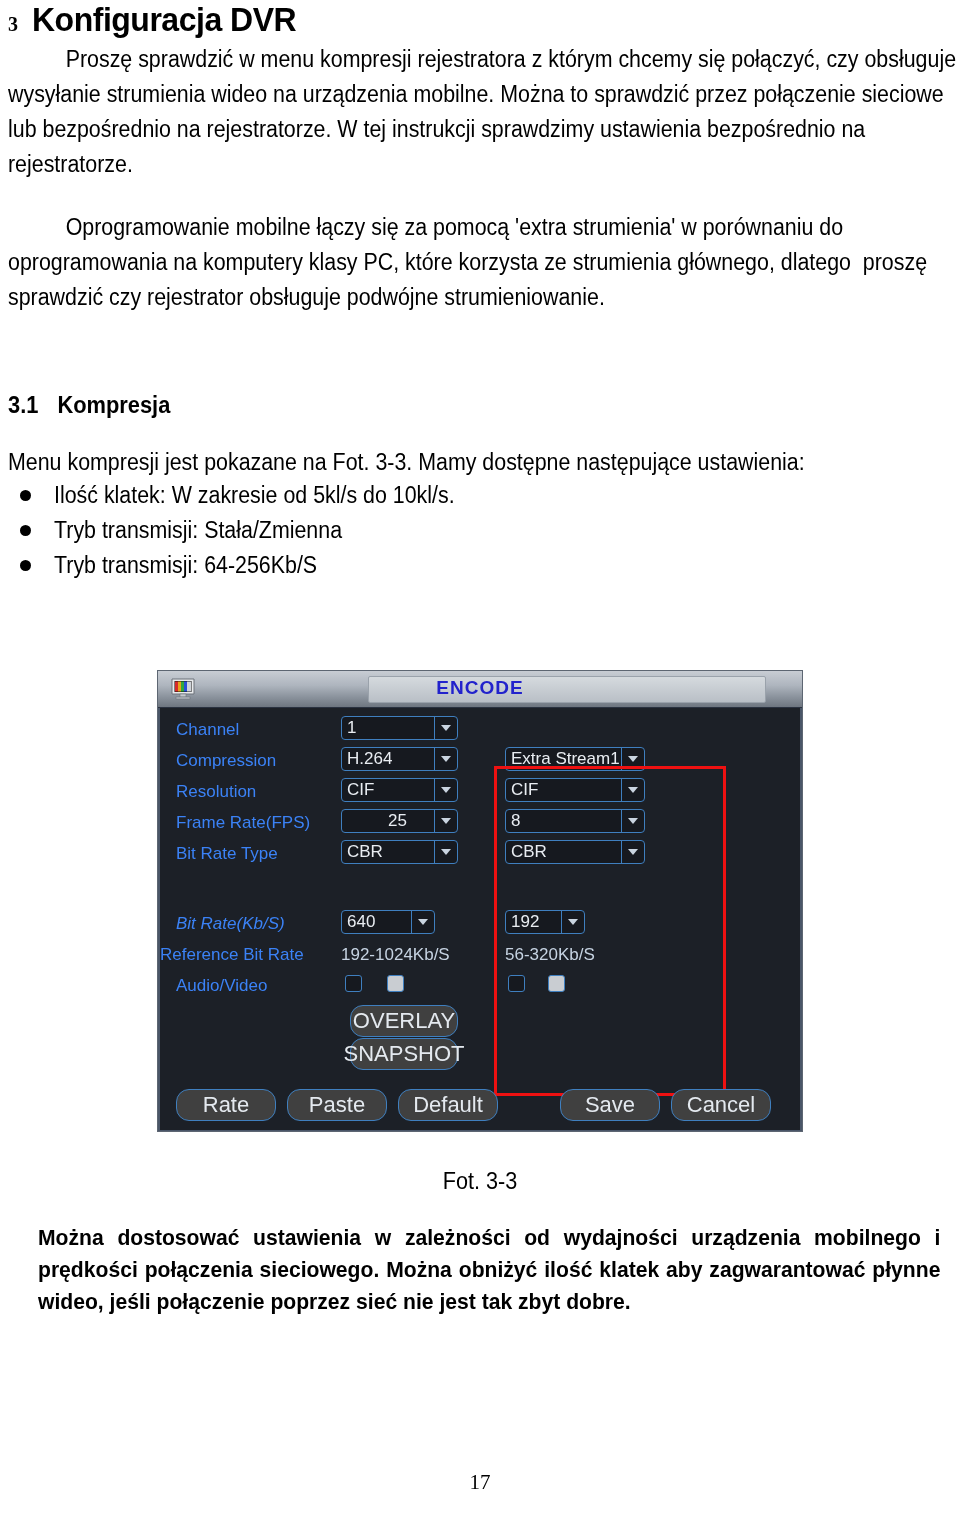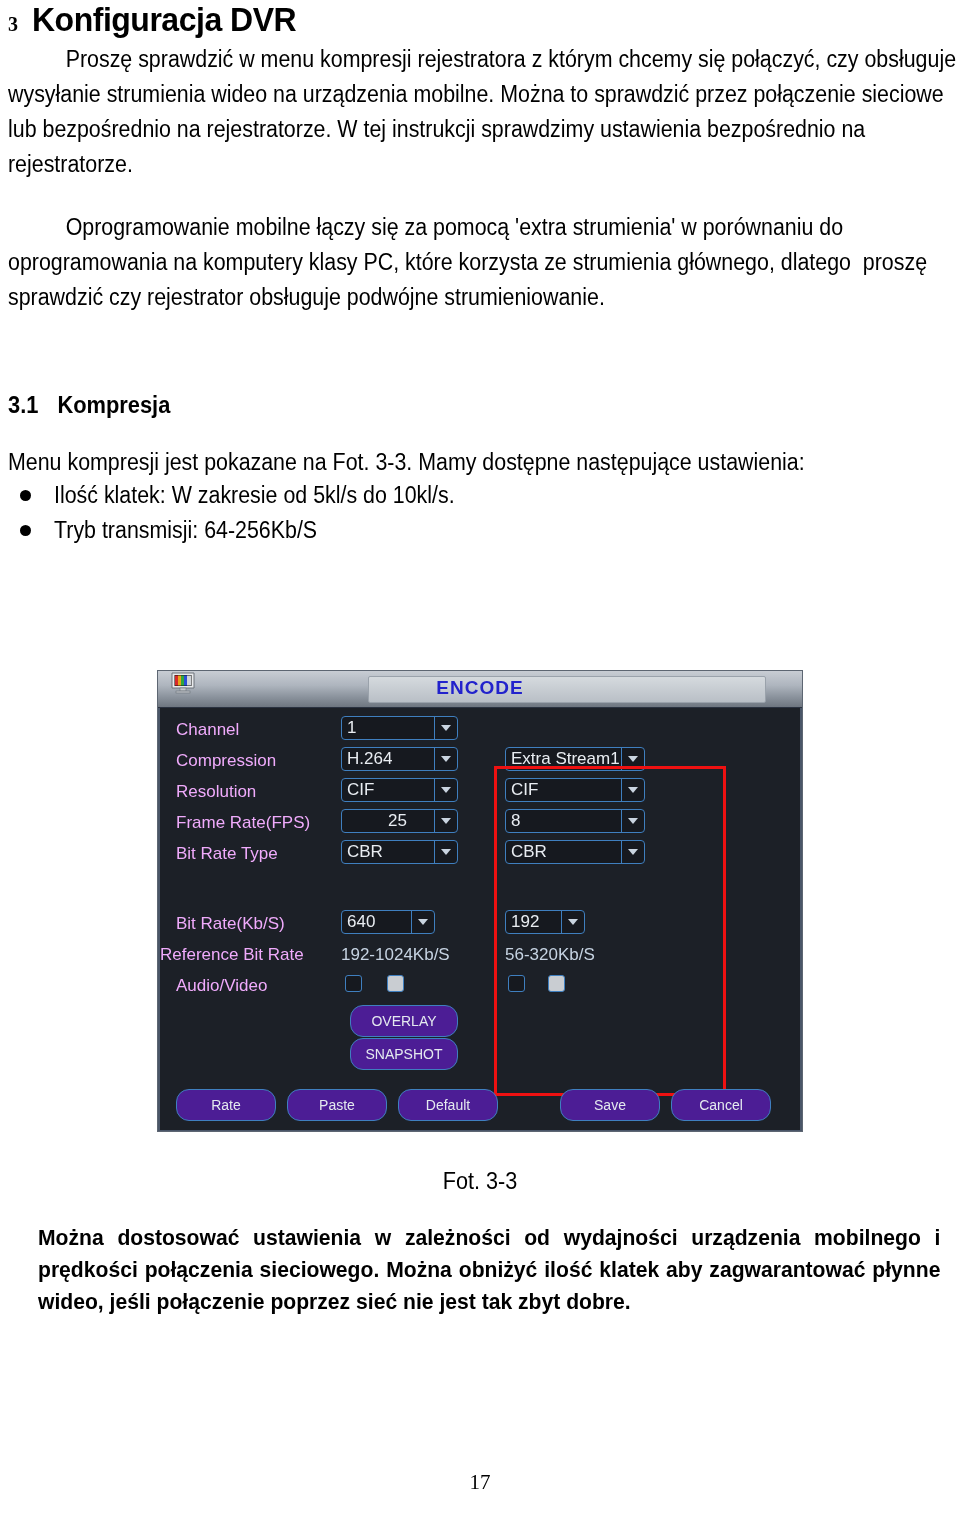--- a/index.html
+++ b/index.html
@@ -154,20 +154,21 @@
     box-sizing: border-box;
     font-family: "Liberation Sans", sans-serif;
     overflow: hidden;
   }
   .dvr-titlebar {
     position: relative;
     height: 36px;
     background: linear-gradient(to bottom, #c8cdd4 0%, #aeb5be 40%, #8d959f 70%, #6e7680 100%);
     border-bottom: 1px solid #2a3240;
     display: flex;
+    align-items: center;
   }
   .dvr-icon {
     margin-left: 10px;
     width: 28px;
     height: 24px;
     position: relative;
   }
   .dvr-title-plate {
     position: absolute;
     left: 210px;
@@ -192,21 +193,21 @@
     position: relative;
     height: 424px;
     background: #1c2027;
     border: 2px solid #4a5668;
     border-top: none;
     box-sizing: border-box;
   }
 
   .dvr-label {
     position: absolute;
-    color: #f0abfc;
+    color: #3b82f6;
     font-size: 17px;
     white-space: nowrap;
   }
   .dvr-static {
     position: absolute;
     color: #c6d3e2;
     font-size: 17px;
     white-space: nowrap;
   }
 
@@ -252,26 +253,26 @@
     background: #16191f;
     box-sizing: border-box;
   }
   .dvr-check.checked {
     background: #c9cdd2;
   }
 
   .dvr-btn {
     position: absolute;
     height: 32px;
-    background: #4c1d95;
+    background: #404040;
     border: 1px solid #3f7fbf;
     border-radius: 13px;
     box-sizing: border-box;
     color: #e4e9ef;
-    font-size: 14px;
+    font-size: 22px;
     display: flex;
     align-items: center;
     justify-content: center;
     white-space: nowrap;
   }
 
   .red-box {
     position: absolute;
     border: 3px solid #ee1111;
     box-sizing: border-box;
@@ -296,20 +297,24 @@
     <span>3.1</span>
     <span>Kompresja</span>
   </div>
 
   <div id="para3">Menu kompresji jest pokazane na Fot. 3-3. Mamy dostępne następujące ustawienia:</div>
 
   <ul class="bullets">
     <li>
       <span class="bullet-dot"></span>
       <span class="bullet-text">Ilość klatek: W zakresie od 5kl/s do 10kl/s.</span>
+    </li>
+    <li>
+      <span class="bullet-dot"></span>
+      <span class="bullet-text">Tryb transmisji: Stała/Zmienna</span>
     </li>
     <li>
       <span class="bullet-dot"></span>
       <span class="bullet-text">Tryb transmisji: 64-256Kb/S</span>
     </li>
   </ul>
 
   <div class="dvr">
 
     <div class="dvr-titlebar">
@@ -330,21 +335,21 @@
       <div class="dvr-title-text">ENCODE</div>
     </div>
 
     <div class="dvr-body">
 
       <div class="dvr-label" style="left:16px; top:12px;">Channel</div>
       <div class="dvr-label" style="left:16px; top:43px;">Compression</div>
       <div class="dvr-label" style="left:16px; top:74px;">Resolution</div>
       <div class="dvr-label" style="left:16px; top:105px;">Frame Rate(FPS)</div>
       <div class="dvr-label" style="left:16px; top:136px;">Bit Rate Type</div>
-      <div class="dvr-label" style="left:16px; top:206px;">Bit Rate(Kb/S)</div>
+      <div class="dvr-label" style="left:16px; top:206px;font-style:italic;">Bit Rate(Kb/S)</div>
       <div class="dvr-label" style="left:0; top:237px;">Reference Bit Rate</div>
       <div class="dvr-label" style="left:16px; top:268px;">Audio/Video</div>
 
       <div class="dvr-select" style="left:181px; top:8px;  width:117px;">
         <span class="sel-val">1</span>
         <span class="sel-arrow"></span>
       </div>
       <div class="dvr-select" style="left:181px; top:39px; width:117px;">
         <span class="sel-val">H.264</span>
         <span class="sel-arrow"></span>

